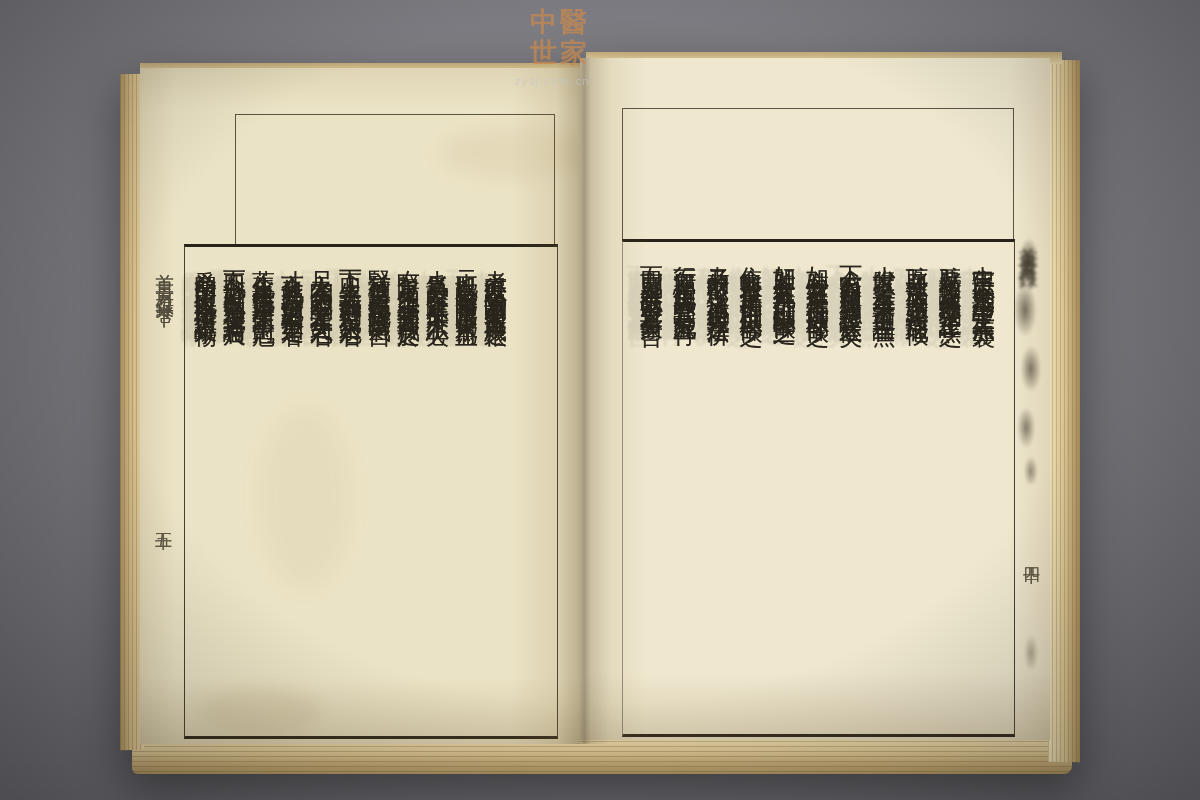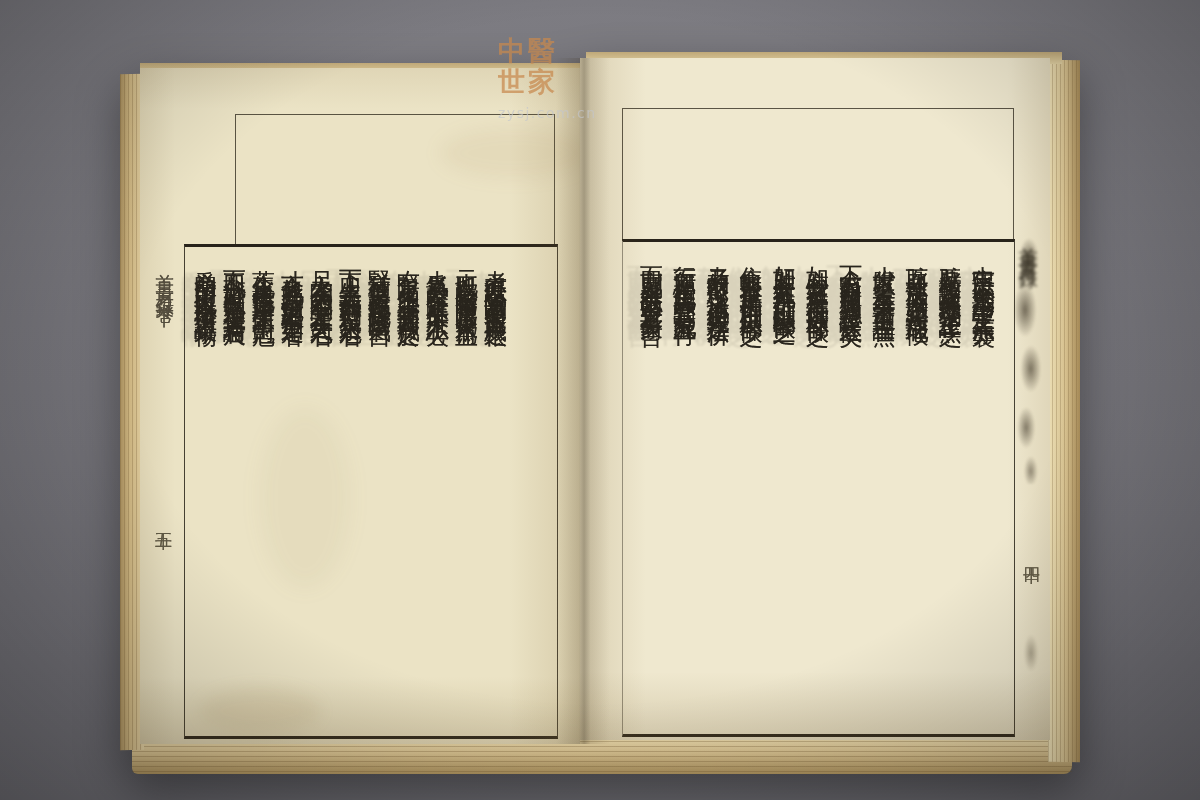--- a/index.html
+++ b/index.html
@@ -3,24 +3,24 @@
 <meta charset="utf-8">
 <style>
   html,body{margin:0;padding:0;background:#5e5d62;}
   .stage{position:relative;width:1200px;height:800px;overflow:hidden;
          background:linear-gradient(180deg,#7d7c82 0%,#75747a 40%,#6e6d73 100%);
          font-family:"DejaVu Serif",serif;}
   .vignette{position:absolute;inset:0;pointer-events:none;
          background:radial-gradient(ellipse at 50% 45%, rgba(0,0,0,0) 55%, rgba(0,0,0,0.30) 100%);}
 
   
-  .wm{position:absolute;left:498px;top:6px;width:92px;text-align:left;z-index:5;margin-top:29px;}
+  .wm{position:absolute;left:498px;top:6px;width:92px;text-align:right;z-index:5;}
   .wm-seal{font-weight:bold;font-size:27px;line-height:31px;letter-spacing:3px;
            color:#c8894e;opacity:.72;filter:blur(.4px);}
-  .wm-site{margin-top:8px;font-size:14px;letter-spacing:1.5px;color:#c3c6cc;opacity:.65;
+  .wm-site{margin-top:8px;font-size:10px;letter-spacing:1.5px;color:#c3c6cc;opacity:.65;
            font-family:"DejaVu Sans",sans-serif;}
 
   
   .book{position:absolute;left:118px;top:50px;width:962px;height:726px;
         filter:drop-shadow(0 18px 22px rgba(0,0,0,0.38));}
 
   .edge{position:absolute;}
   .edge-bottom{left:14px;top:686px;width:940px;height:38px;border-radius:0 0 8px 6px;
       background:linear-gradient(180deg,#e6d6aa 0%,#d3bd8c 45%,#a98f5c 100%);}
   .edge-bottom:after{content:"";position:absolute;inset:0;

